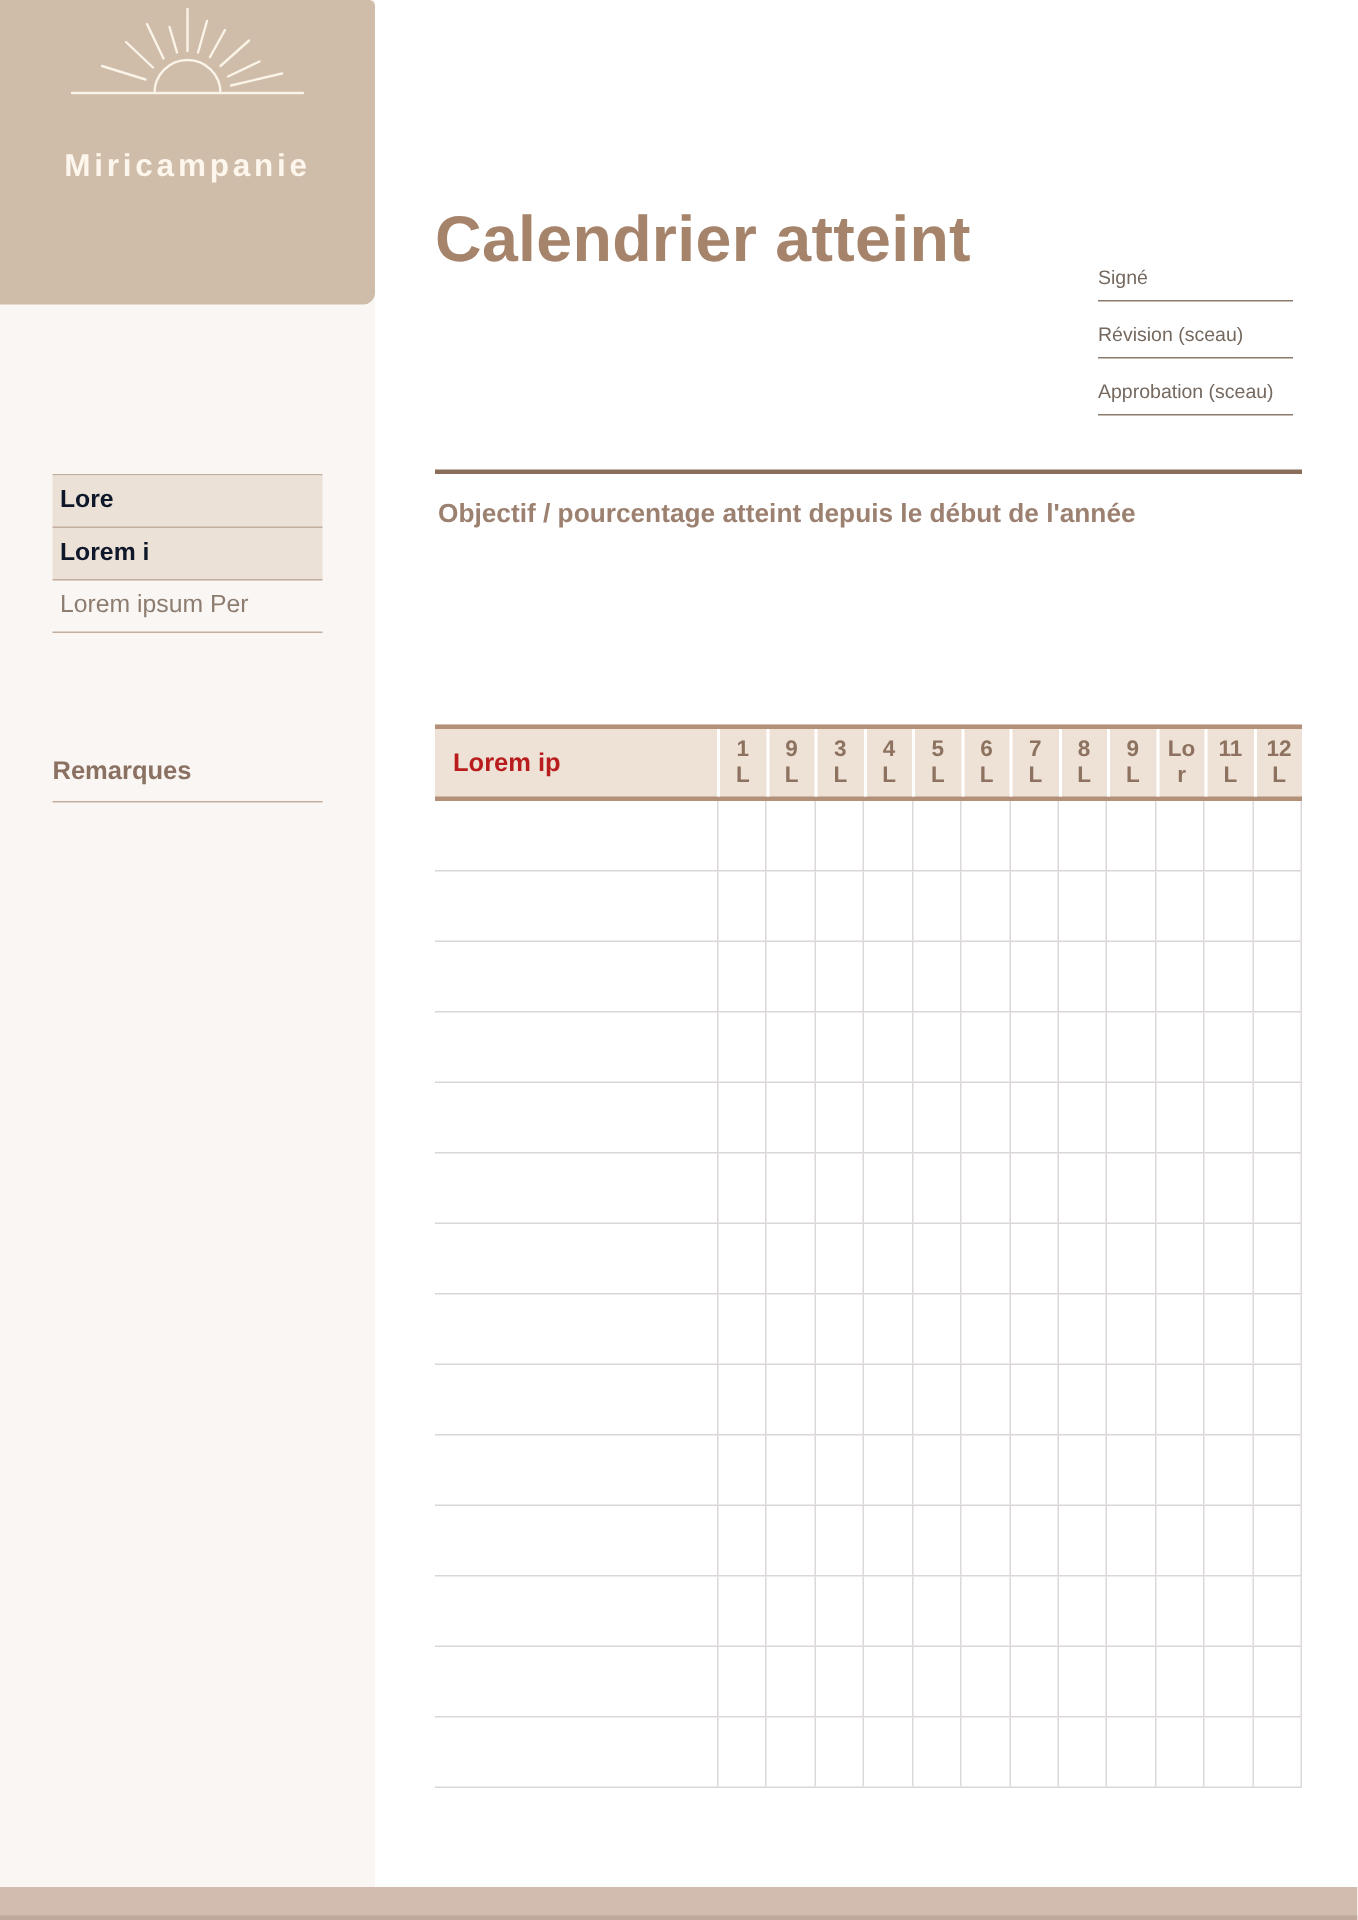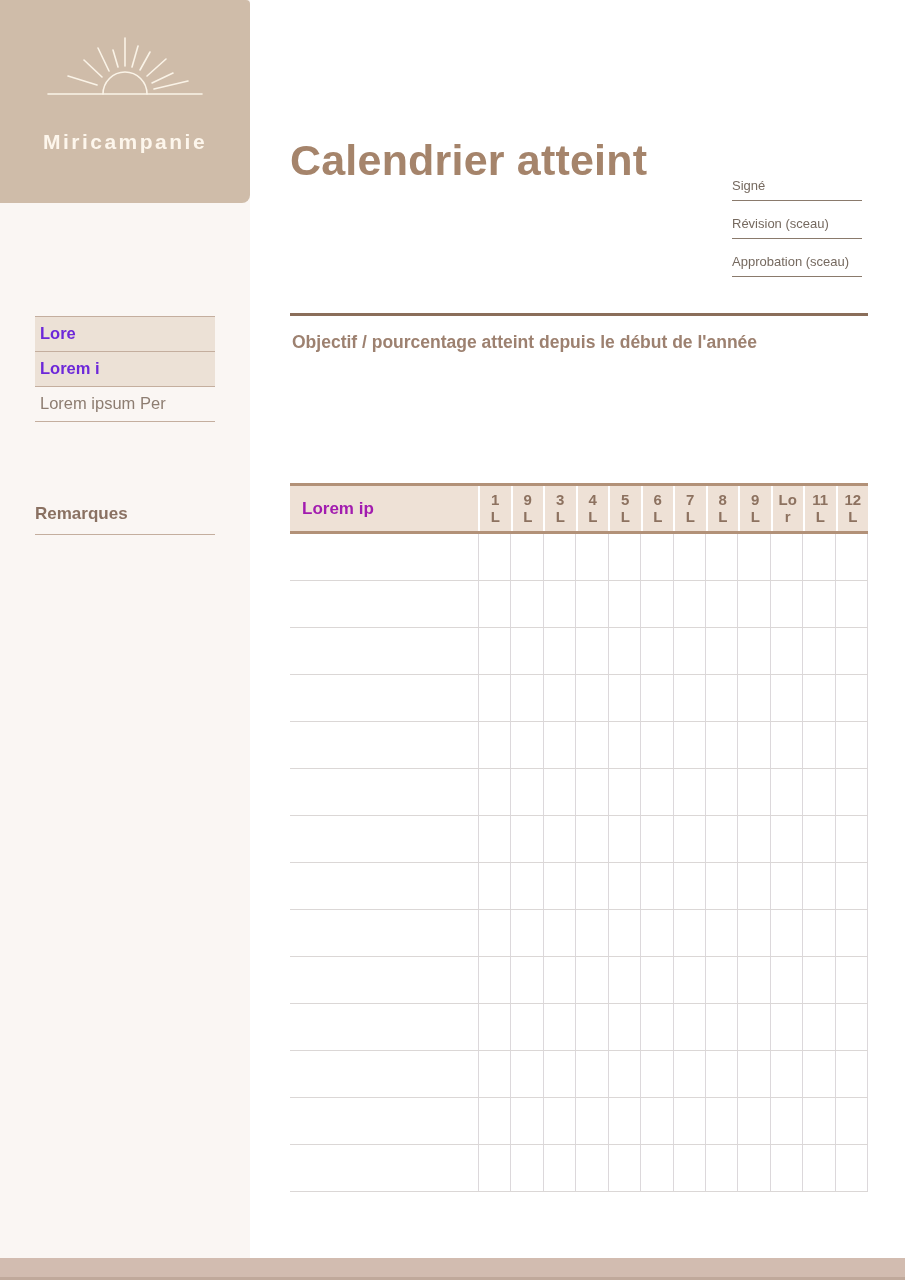--- a/index.html
+++ b/index.html
@@ -3,60 +3,60 @@
 <meta charset="utf-8">
 <style>
   html,body{margin:0;padding:0;}
   body{font-family:"Liberation Sans", sans-serif; background:#ffffff;}
   .page{position:relative; width:905px; height:1280px; background:#ffffff; overflow:hidden;}
 
   
   .sidebar-bg{position:absolute; left:0; top:0; width:250px; height:1258px; background:#faf6f3;}
   .brand-block{position:absolute; left:0; top:0; width:250px; height:203px;
     background:var(--brand-block,#cfbca9); border-radius:0 4px 8px 0;
-    display:flex; flex-direction:column; align-items:center; justify-content:center; padding-bottom:18px; box-sizing:border-box;}
+    display:flex; flex-direction:column; align-items:center; justify-content:flex-start; padding-bottom:18px; box-sizing:border-box;}
   .brand-name{color:#fdf6ec; font-weight:bold; font-size:21px; letter-spacing:2.5px; margin-top:2px;}
 
   
   .footer-bar{position:absolute; left:0; top:1258px; width:905px; height:19px;
     background:var(--footer-bar,#d2bcb0); border-bottom:3px solid #c0a99b;}
 
   
   .page-title{position:absolute; left:290px; top:136px; font-size:43px; font-weight:bold;
     color:var(--accent-title,#a5846b); letter-spacing:0.2px;}
 
   
   .sig-block{position:absolute; left:732px; top:176px; width:130px;}
   .sig-field{border-bottom:1px solid #8a7a6c; margin-bottom:13px; padding-bottom:6px;}
   .sig-label{font-size:13px; color:#75695f;}
 
   
   .side-menu{position:absolute; left:35px; top:316px; width:180px; border-top:1px solid #c4ae9e;}
   .side-item{box-sizing:border-box; padding:7px 5px 8px; font-size:16.5px; color:#8d7d71;
     border-bottom:1px solid #c4ae9e;}
-  .side-item.em{background:var(--menu-highlight-bg,#ece1d6); font-weight:bold; color:#6d28d9;}
+  .side-item.em{background:var(--menu-highlight-bg,#ece1d6); font-weight:bold; color:#0f172a;}
 
   .notes-heading{position:absolute; left:35px; top:504px; width:180px; font-size:17px; font-weight:bold;
     color:#8a7162; padding-bottom:10px; border-bottom:1px solid #c4ae9e;}
 
   
   .section-rule{position:absolute; left:290px; top:313px; width:578px; height:3px;
     background:var(--rule-brown,#8a6e5a);}
   .section-heading{position:absolute; left:292px; top:332px; width:576px; font-size:17.5px;
     font-weight:bold; color:#9d8170;}
 
   
   .cal-table{position:absolute; left:290px; top:483px; width:578px;}
   .thead{display:flex; align-items:stretch; height:45px;
     border-top:3px solid var(--table-header-border,#b29178);
     border-bottom:3px solid var(--table-header-border,#b29178);
     background:var(--table-header-bg,#eee1d6);}
   .fcell{flex:0 0 188px; box-sizing:border-box;}
   .thead .fcell{display:flex; align-items:center; padding-left:12px; font-weight:bold;
-    font-size:17px; color:#a21caf;}
+    font-size:17px; color:#b91c1c;}
   .mcell{flex:1 1 0; border-left:2px solid #ffffff; display:flex; align-items:center;
     justify-content:center; text-align:center; font-weight:bold; font-size:15px; color:#8d7260;
     line-height:1.12; overflow-wrap:anywhere; padding:0 6px; box-sizing:border-box;}
   .tbody{}
   .trow{display:flex; height:46px; border-bottom:1px solid #dbd7d6;}
   .gcell{flex:1 1 0; border-left:1px solid #dcd8db; box-sizing:border-box;}
   .gcell:last-child{border-right:1px solid #dcd8db;}
 </style>
 </head>
 <body>

